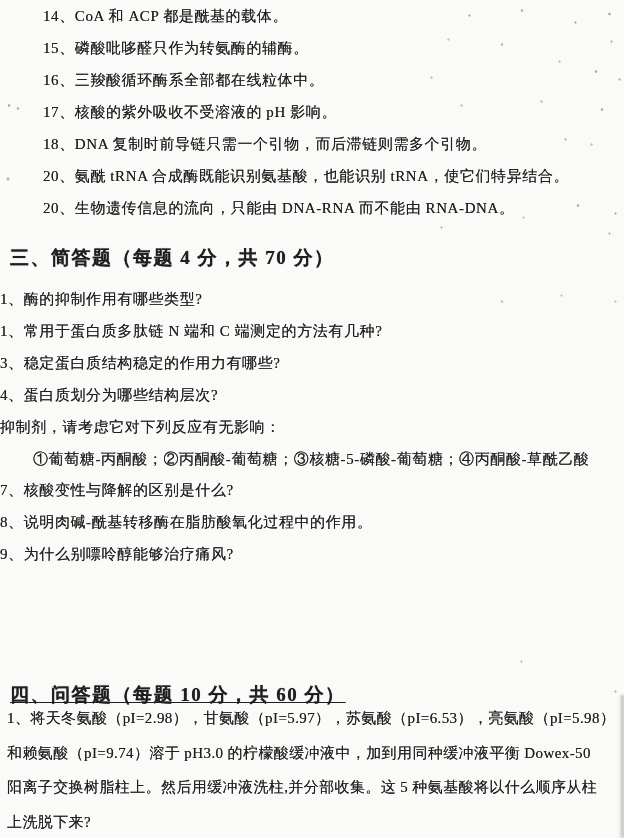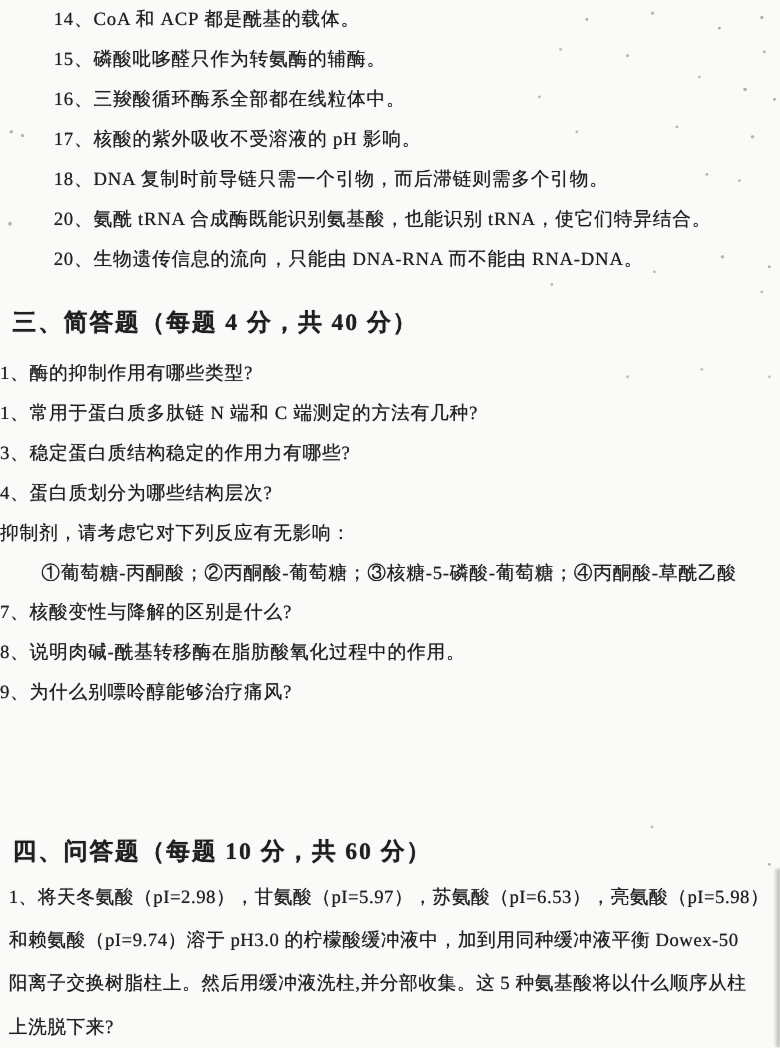--- a/index.html
+++ b/index.html
@@ -43,21 +43,21 @@
   
   .sec-heading {
     position: absolute;
     font-size: 19px;
     font-weight: bold;
     letter-spacing: 1.5px;
     white-space: nowrap;
     text-shadow: 0 0 0.7px rgba(20,20,20,0.8);
   }
   .h3pos { top: 245px; left: 10px; }
-  .h4pos { top: 668px; left: 10px; }
+  .h4pos { top: 682px; left: 10px; text-decoration: underline; }
   
   .sa-block {
     position: absolute;
     top: 284px;
     left: 0;
     width: 615px;
   }
   .sa-block .line {
     line-height: 31.9px;
   }
@@ -136,21 +136,21 @@
   <section class="tf-block">
     <p class="line">14、CoA 和 ACP 都是酰基的载体。</p>
     <p class="line">15、磷酸吡哆醛只作为转氨酶的辅酶。</p>
     <p class="line">16、三羧酸循环酶系全部都在线粒体中。</p>
     <p class="line">17、核酸的紫外吸收不受溶液的 pH 影响。</p>
     <p class="line">18、DNA 复制时前导链只需一个引物，而后滞链则需多个引物。</p>
     <p class="line">20、氨酰 tRNA 合成酶既能识别氨基酸，也能识别 tRNA，使它们特异结合。</p>
     <p class="line">20、生物遗传信息的流向，只能由 DNA-RNA 而不能由 RNA-DNA。</p>
   </section>
 
-  <h2 class="sec-heading h3pos">三、简答题（每题 4 分，共 40 分）</h2>
+  <h2 class="sec-heading h3pos">三、简答题（每题 4 分，共 70 分）</h2>
 
   <section class="sa-block">
     <p class="line">1、酶的抑制作用有哪些类型?</p>
     <p class="line">1、常用于蛋白质多肽链 N 端和 C 端测定的方法有几种?</p>
     <p class="line">3、稳定蛋白质结构稳定的作用力有哪些?</p>
     <p class="line">4、蛋白质划分为哪些结构层次?</p>
     <p class="line">抑制剂，请考虑它对下列反应有无影响：</p>
     <p class="line indent">①葡萄糖-丙酮酸；②丙酮酸-葡萄糖；③核糖-5-磷酸-葡萄糖；④丙酮酸-草酰乙酸</p>
     <p class="line">7、核酸变性与降解的区别是什么?</p>
     <p class="line">8、说明肉碱-酰基转移酶在脂肪酸氧化过程中的作用。</p>

